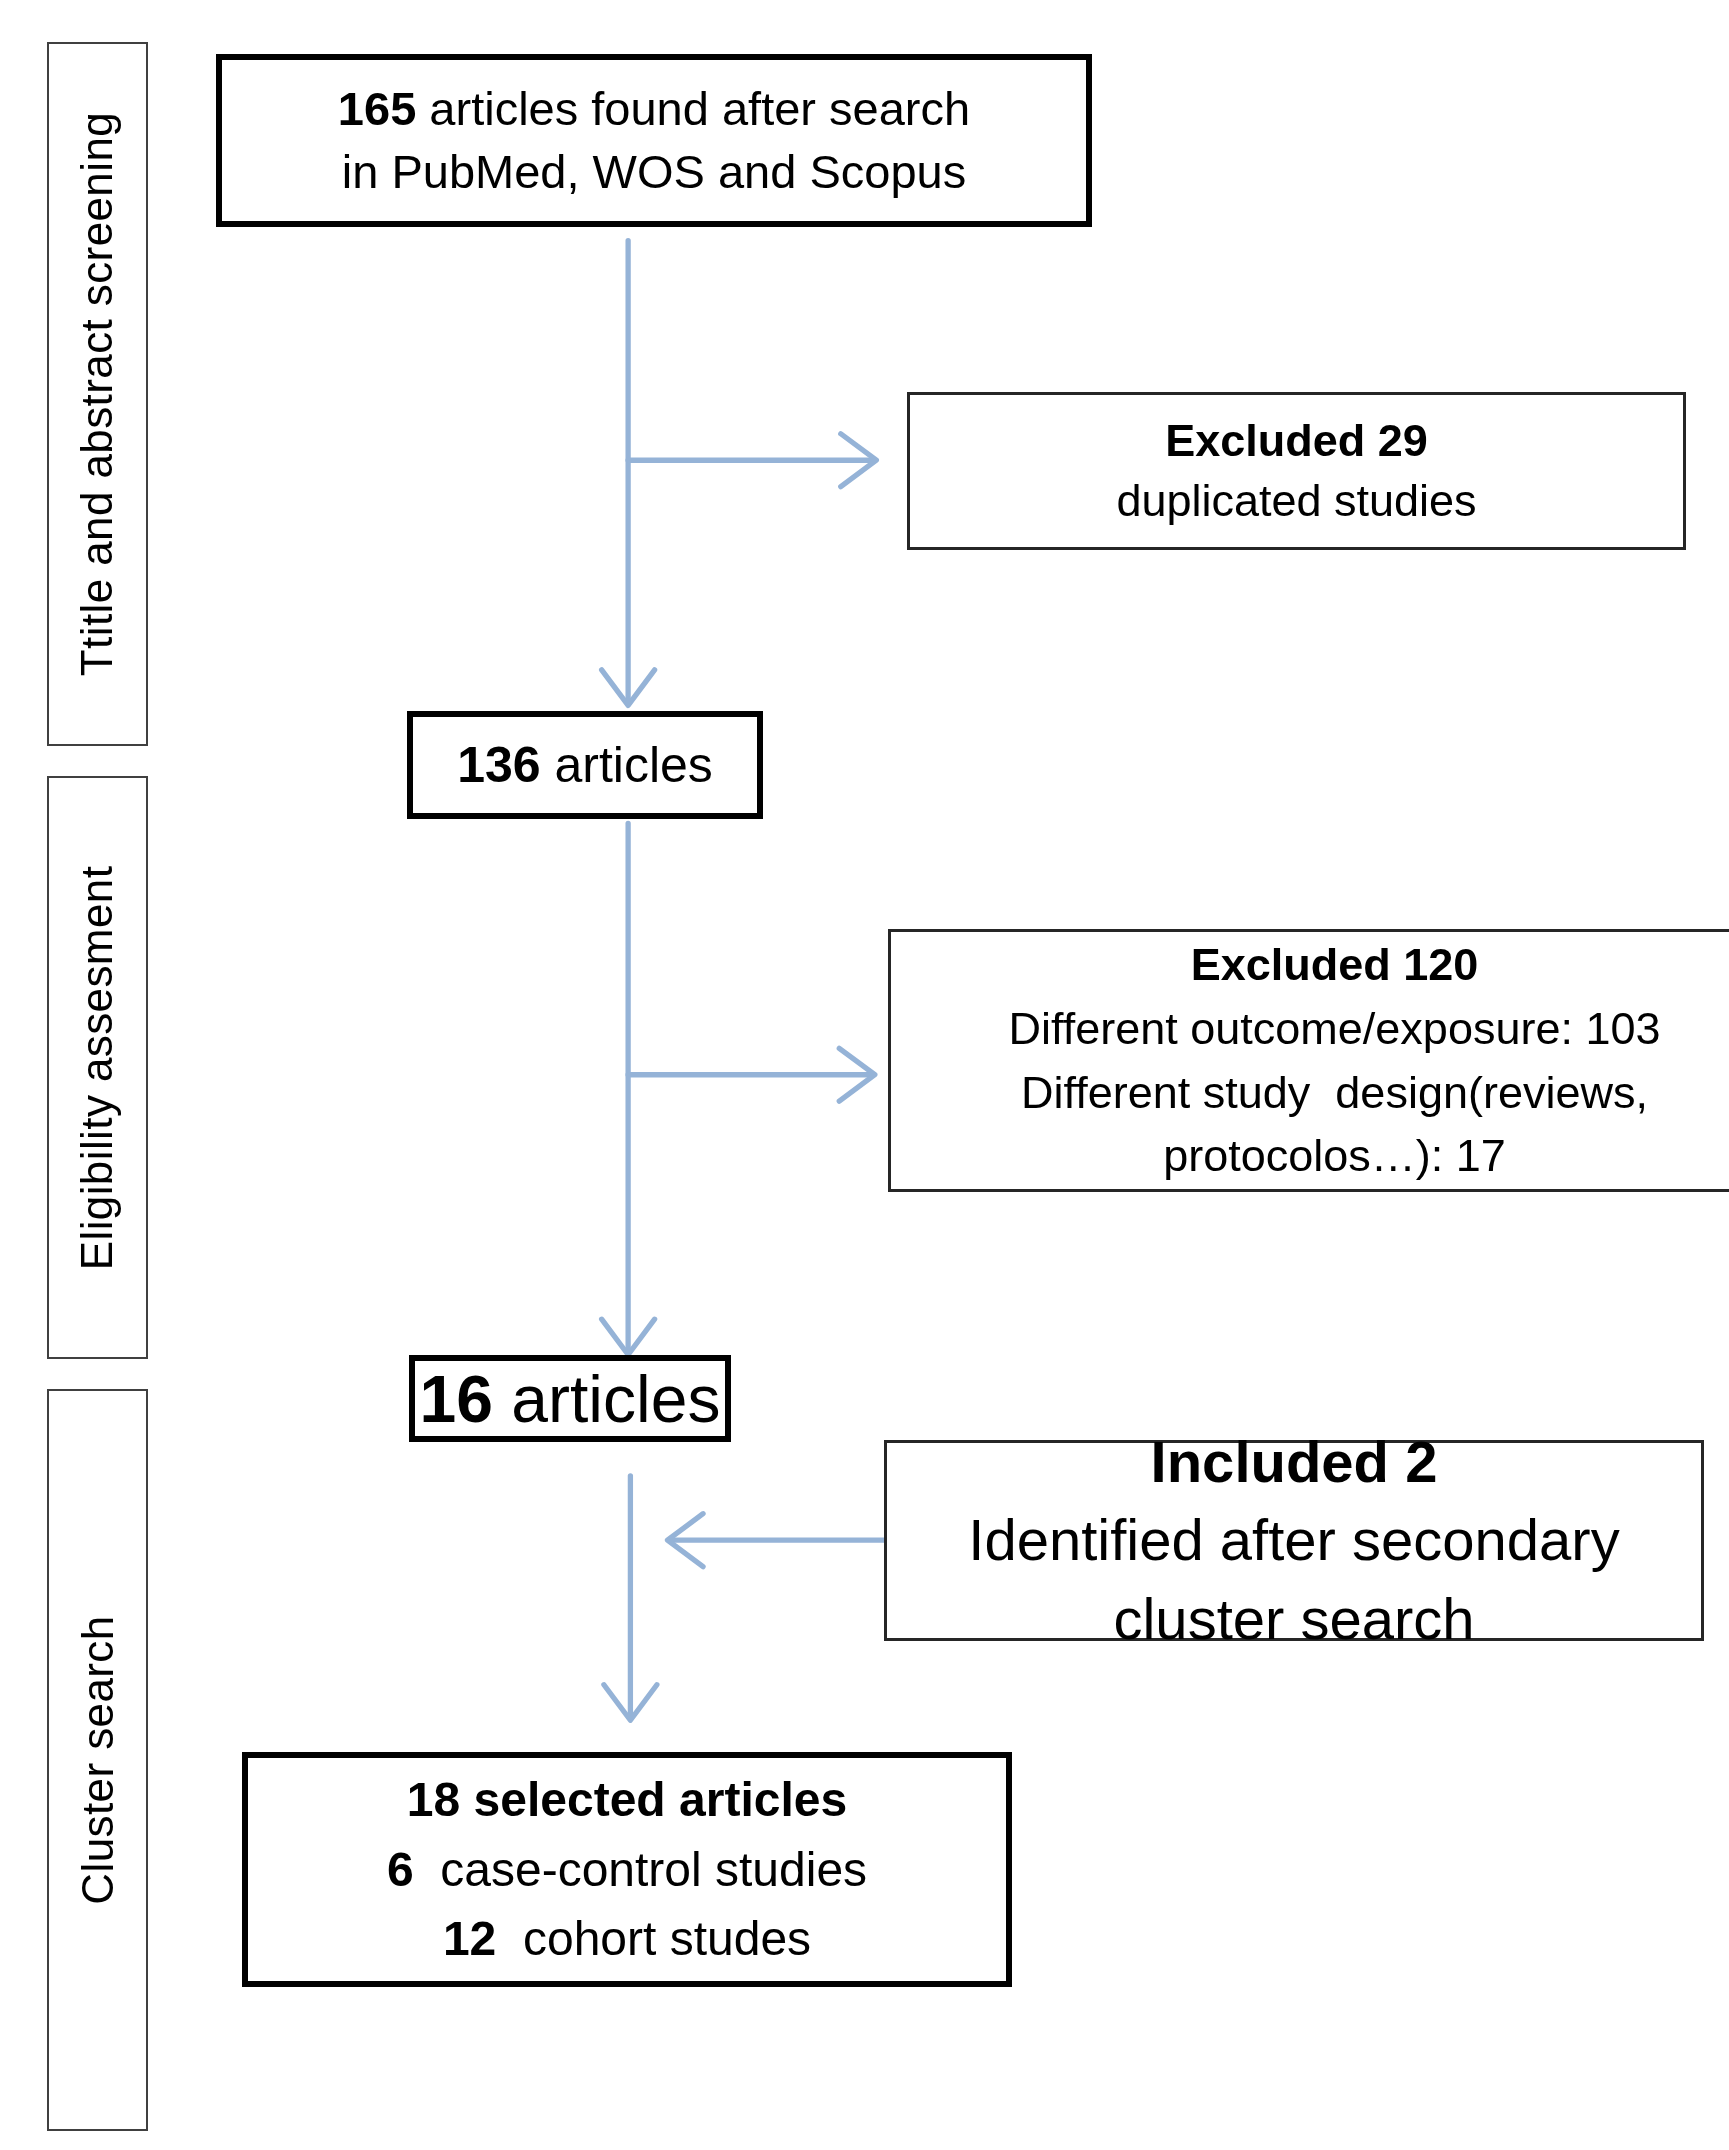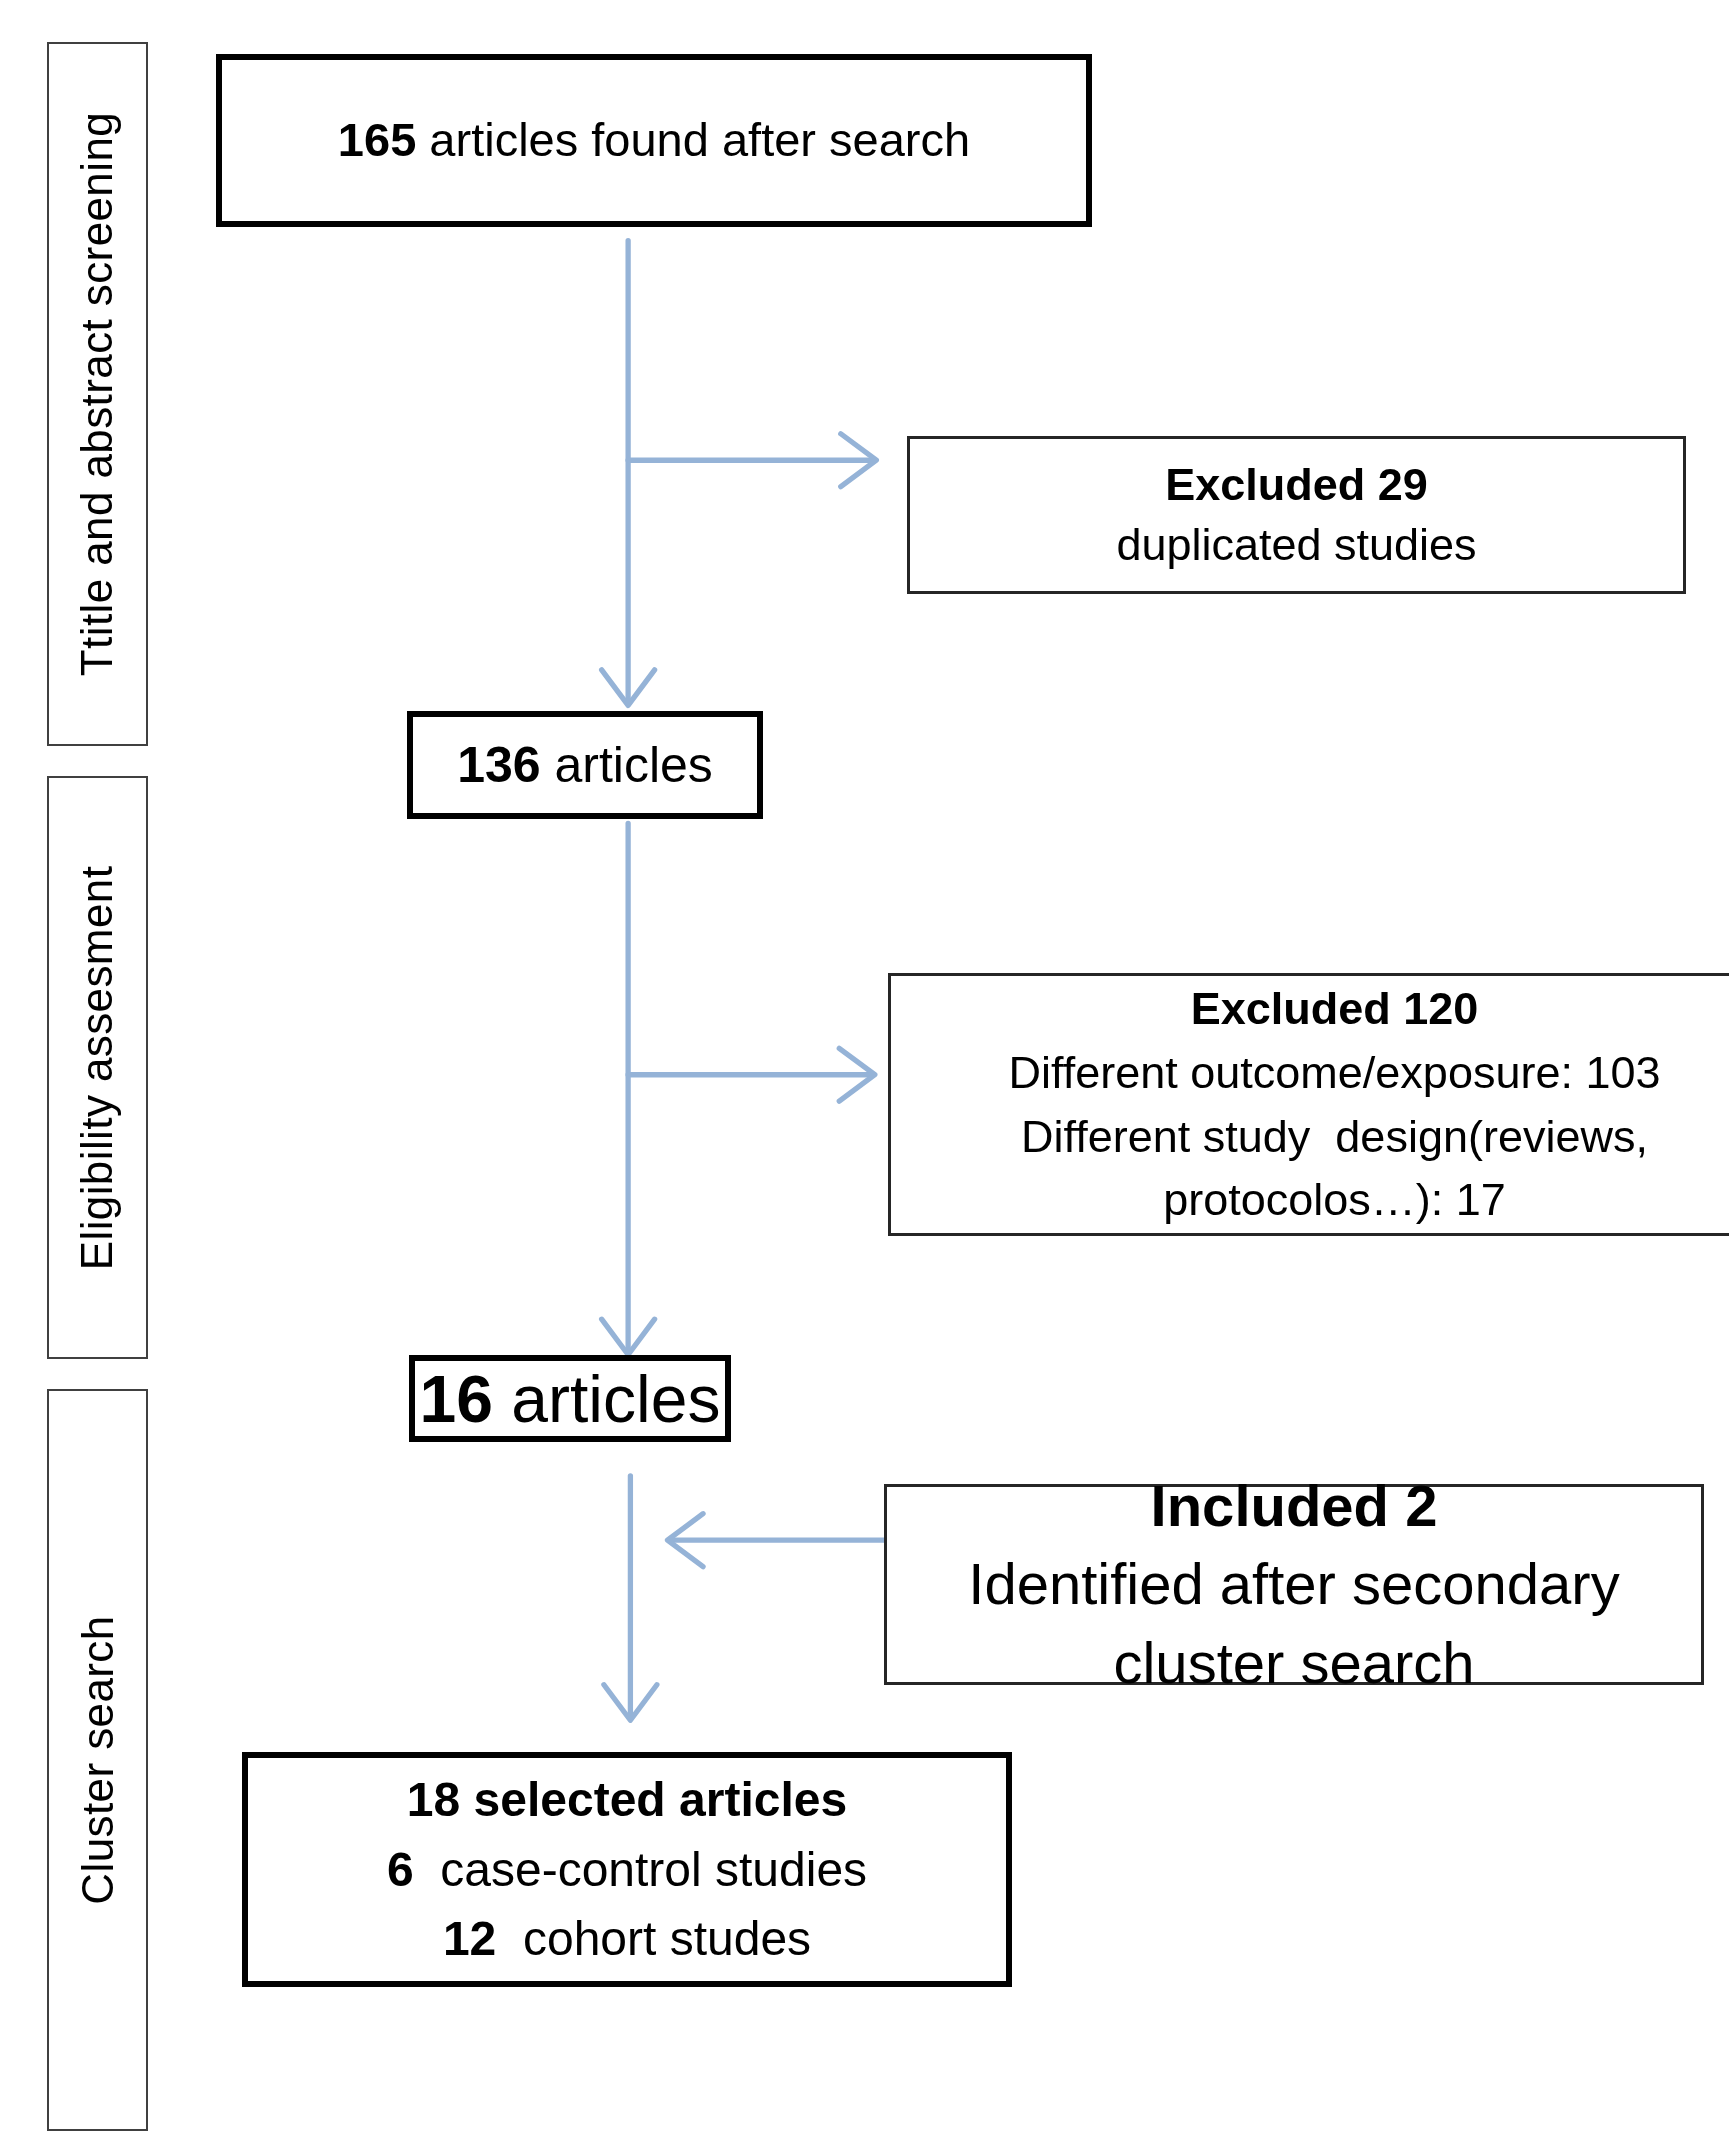--- a/index.html
+++ b/index.html
@@ -7,21 +7,21 @@
     position:relative; width:1730px; height:2151px; background:#ffffff;
     font-family:"Liberation Sans", sans-serif; color:#000;
     overflow:hidden;
   }
   .box, .stage { box-sizing:border-box; position:absolute; background:#fff; }
   .box {
     display:flex; flex-direction:column; justify-content:center; align-items:center;
     text-align:center;
   }
   .thick { border:6px solid #000;align-items:center; }
-  .thin  { border:3px solid #262626;margin-top:44px; }
+  .thin  { border:3px solid #262626; }
   .stage {
     border:2.3px solid #404040;
     display:flex; align-items:center; justify-content:center;
   }
   .stage .rot {
     transform:rotate(-90deg); white-space:nowrap;
     font-size:44px; letter-spacing:0.4px;
   }
   .t { white-space:pre-wrap; }
   b  { font-weight:700; }
@@ -80,20 +80,21 @@
     <g fill="none" stroke-width="7" stroke-linecap="round" stroke-linejoin="round">
       <line x1="1168" y1="2035" x2="890" y2="2035" stroke="#95b3d7"></line>
       <path d="M929 2000 L882 2035 L929 2070" stroke="#95b3d7"></path>
     </g>
   </svg>
 
   <div class="box thick search">
     <div>
       <b class="t">165</b><span class="t"> articles found after search</span>
     </div>
+    <div class="t">in PubMed, WOS and Scopus</div>
   </div>
 
   <div class="box thin excl1">
     <div><b class="t">Excluded 29</b></div>
     <div class="t">duplicated studies</div>
   </div>
 
   <div class="box thick b136">
     <div>
       <b class="t">136</b><span class="t"> articles</span>

